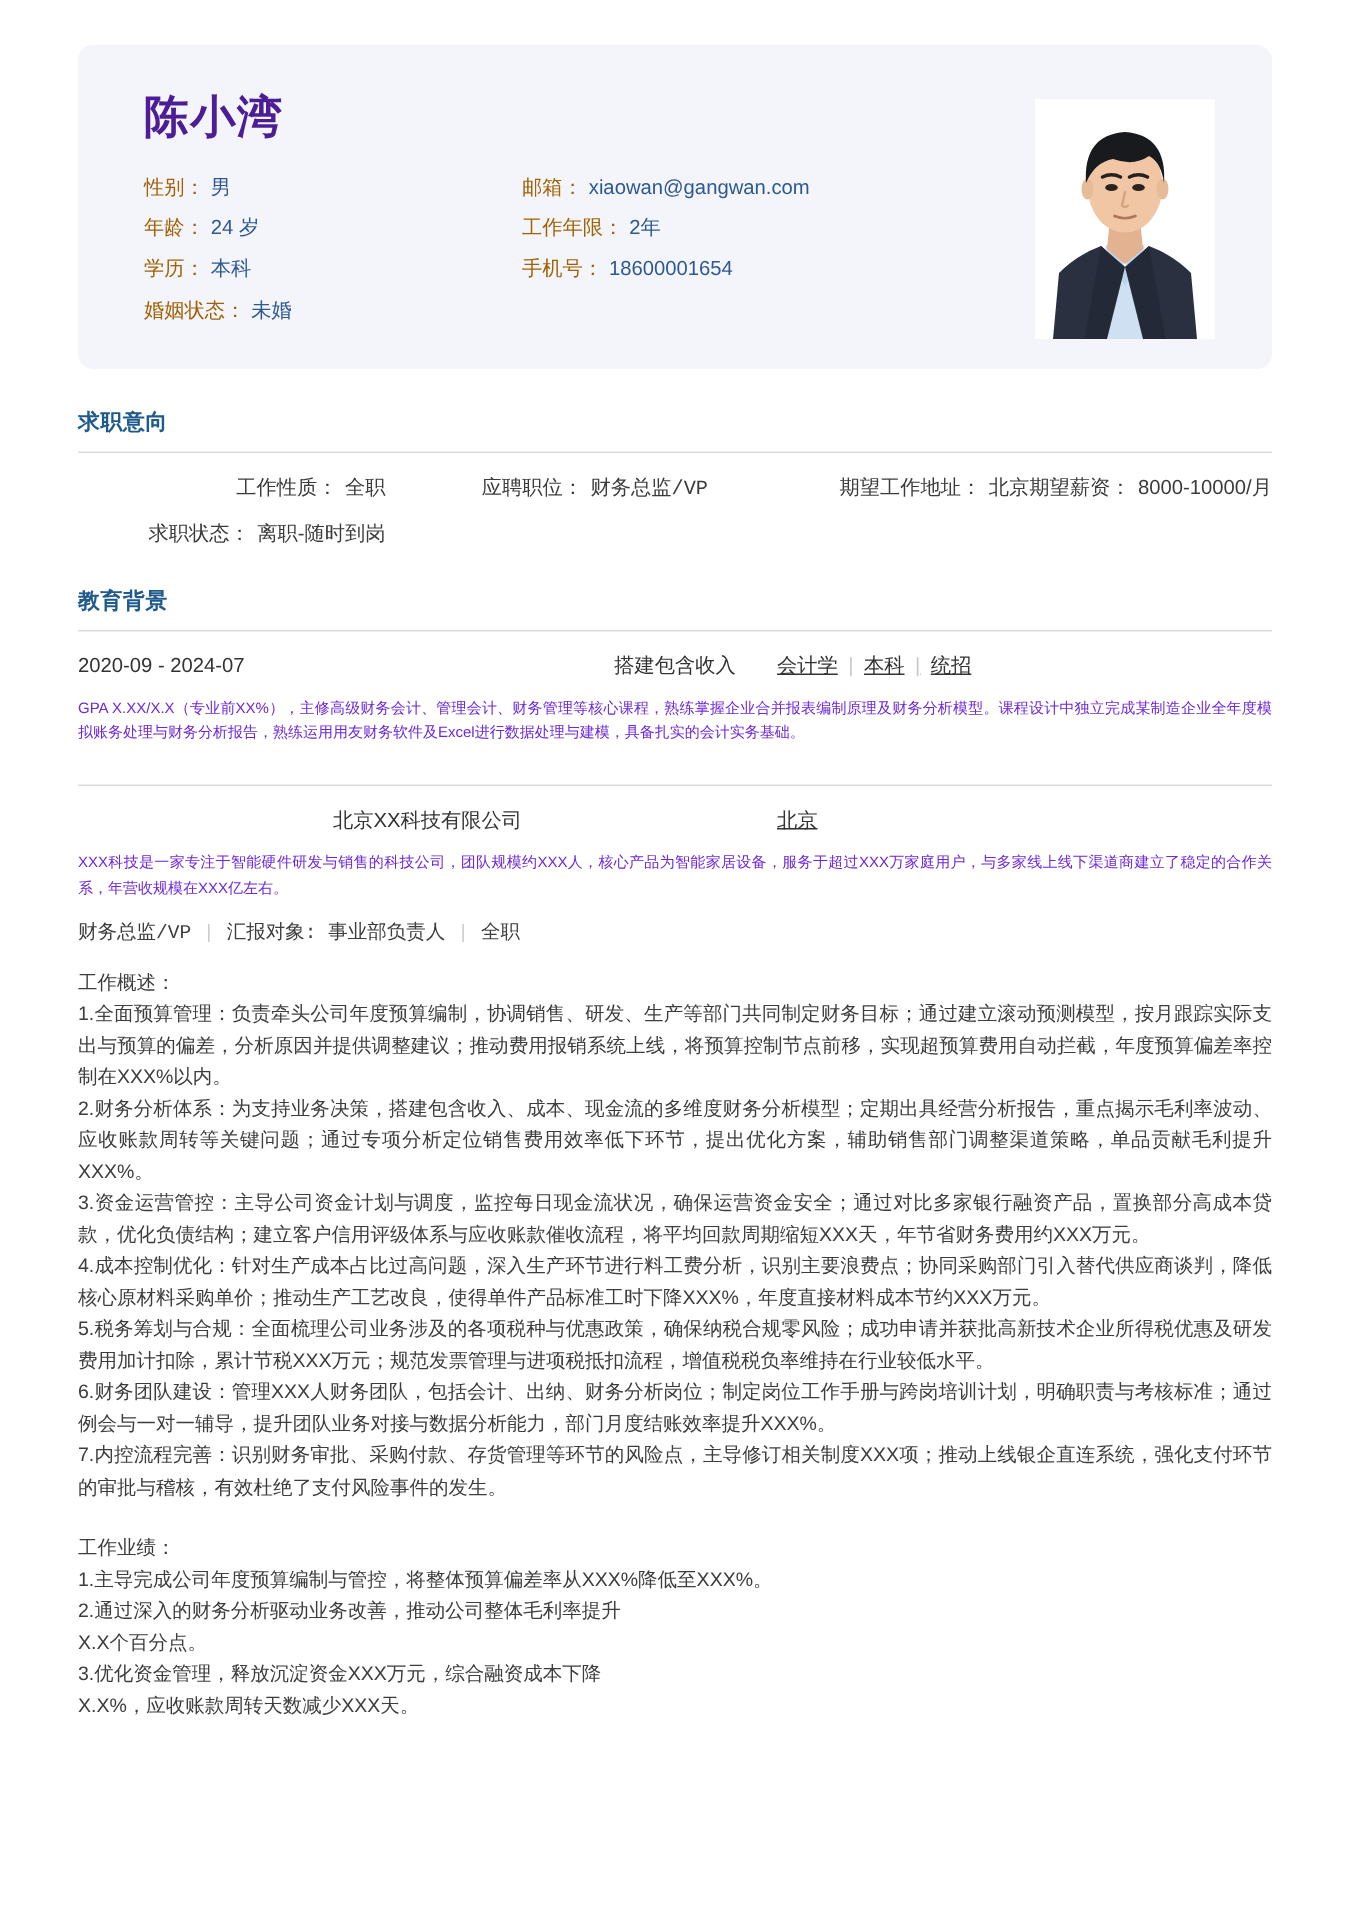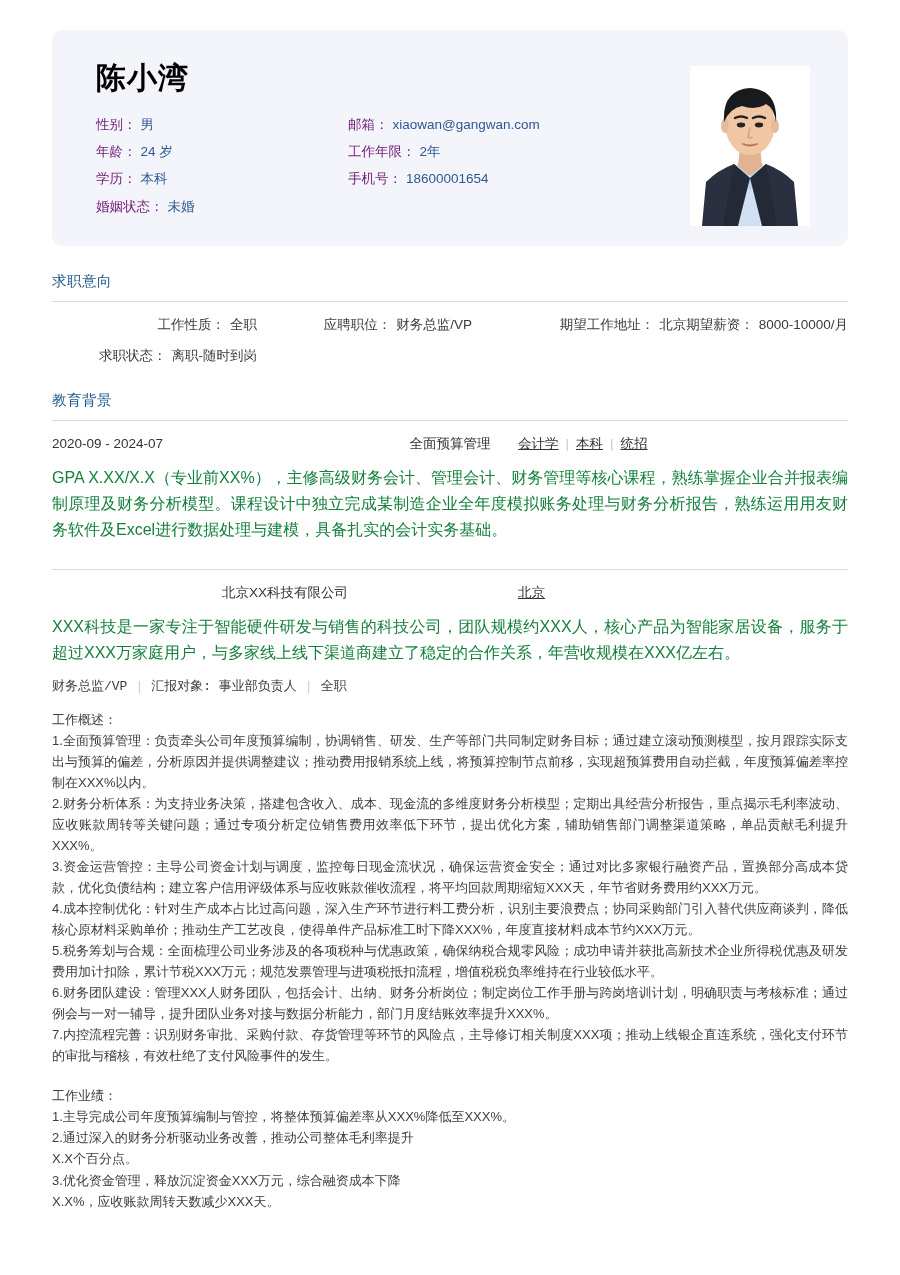--- a/index.html
+++ b/index.html
@@ -37,41 +37,41 @@
   }
 
   .header-left {
     flex: 1;
     padding-top: 2px;
   }
 
   .name {
     font-size: 30px;
     font-weight: bold;
-    color: #000000;
+    color: #4c1d95;
     letter-spacing: 1px;
     margin-bottom: 18px;
     margin-left: 14px;
   }
 
   .info-grid {
     display: grid;
     grid-template-columns: 252px auto;
     row-gap: 11px;
     margin-left: 14px;
   }
 
   .info-item {
     font-size: 13.5px;
     color: #3f5d86;
     white-space: nowrap;
     line-height: 1.2;
   }
 
-  .info-label { color: #701a75; }
+  .info-label { color: #a16207; }
   .info-value { color: #2d5891; margin-left: 4px; }
 
   
   .photo-wrap {
     width: 120px;
     height: 160px;
     overflow: hidden;
     background: #ffffff;
     flex-shrink: 0;
     margin-top: 10px;
@@ -79,21 +79,21 @@
     position: relative;
   }
 
   .photo-svg { display: block; width: 120px; height: 160px; }
 
   
   .section { margin-top: 26px; }
 
   .section-title {
     font-size: 14.5px;
-    font-weight: normal;
+    font-weight: bold;
     color: #1f5a8c;
     letter-spacing: 0.5px;
     padding-bottom: 10px;
   }
 
   .section-rule {
     height: 1px;
     background: #dcdcdc;
     width: 100%;
     margin-bottom: 14px;
@@ -102,42 +102,42 @@
   
   .intent-row {
     display: flex;
     align-items: baseline;
     font-size: 13.5px;
     color: #3b3b3b;
     margin-bottom: 13px;
   }
   .intent-cell { white-space: nowrap; text-align: right; }
   .intent-c1 { width: 205px; }
-  .intent-c2 { width: 215px; }
+  .intent-c2 { width: 215px; font-family: Liberation Mono, monospace; }
   .intent-c3 { flex: 1; }
   .intent-c4 { text-align: right; }
   .intent-k { color: #3b3b3b; }
   .intent-v { color: #3b3b3b; margin-left: 5px; }
 
   
   .entry-head {
     display: flex;
     align-items: baseline;
     font-size: 13.5px;
     color: #333333;
     margin-bottom: 12px;
   }
   .entry-date { width: 330px; white-space: nowrap; }
   .entry-org { flex: 1; text-align: center; white-space: nowrap; }
   .entry-tags { width: 330px; white-space: nowrap; text-decoration: underline; }
   .tag-sep { color: #c9c9c9; margin: 0 7px; }
 
   .entry-body {
-    font-size: 16px;
-    color: #15803d;
+    font-size: 10px;
+    color: #6d28d9;
     line-height: 1.62;
     text-align: justify;
     margin-bottom: 11px;
   }
 
   .entry-meta {
     font-size: 13px;
     color: #3d3d3d;
     margin-bottom: 14px;
     white-space: nowrap;
@@ -248,21 +248,21 @@
       </div>
     </div>
   </div>
 
   <div class="section">
     <div class="section-title">教育背景</div>
     <div class="section-rule"></div>
 
     <div class="entry-head">
       <div class="entry-date">2020-09 - 2024-07</div>
-      <div class="entry-org">全面预算管理</div>
+      <div class="entry-org">搭建包含收入</div>
       <div class="entry-tags">
         <span>会计学</span><span class="tag-sep">|</span><span>本科</span><span class="tag-sep">|</span><span>统招</span>
       </div>
     </div>
 
     <div class="entry-body">GPA X.XX/X.X（专业前XX%），主修高级财务会计、管理会计、财务管理等核心课程，熟练掌握企业合并报表编制原理及财务分析模型。课程设计中独立完成某制造企业全年度模拟账务处理与财务分析报告，熟练运用用友财务软件及Excel进行数据处理与建模，具备扎实的会计实务基础。</div>
   </div>
 
   <div class="section">
     <div class="section-rule"></div>

